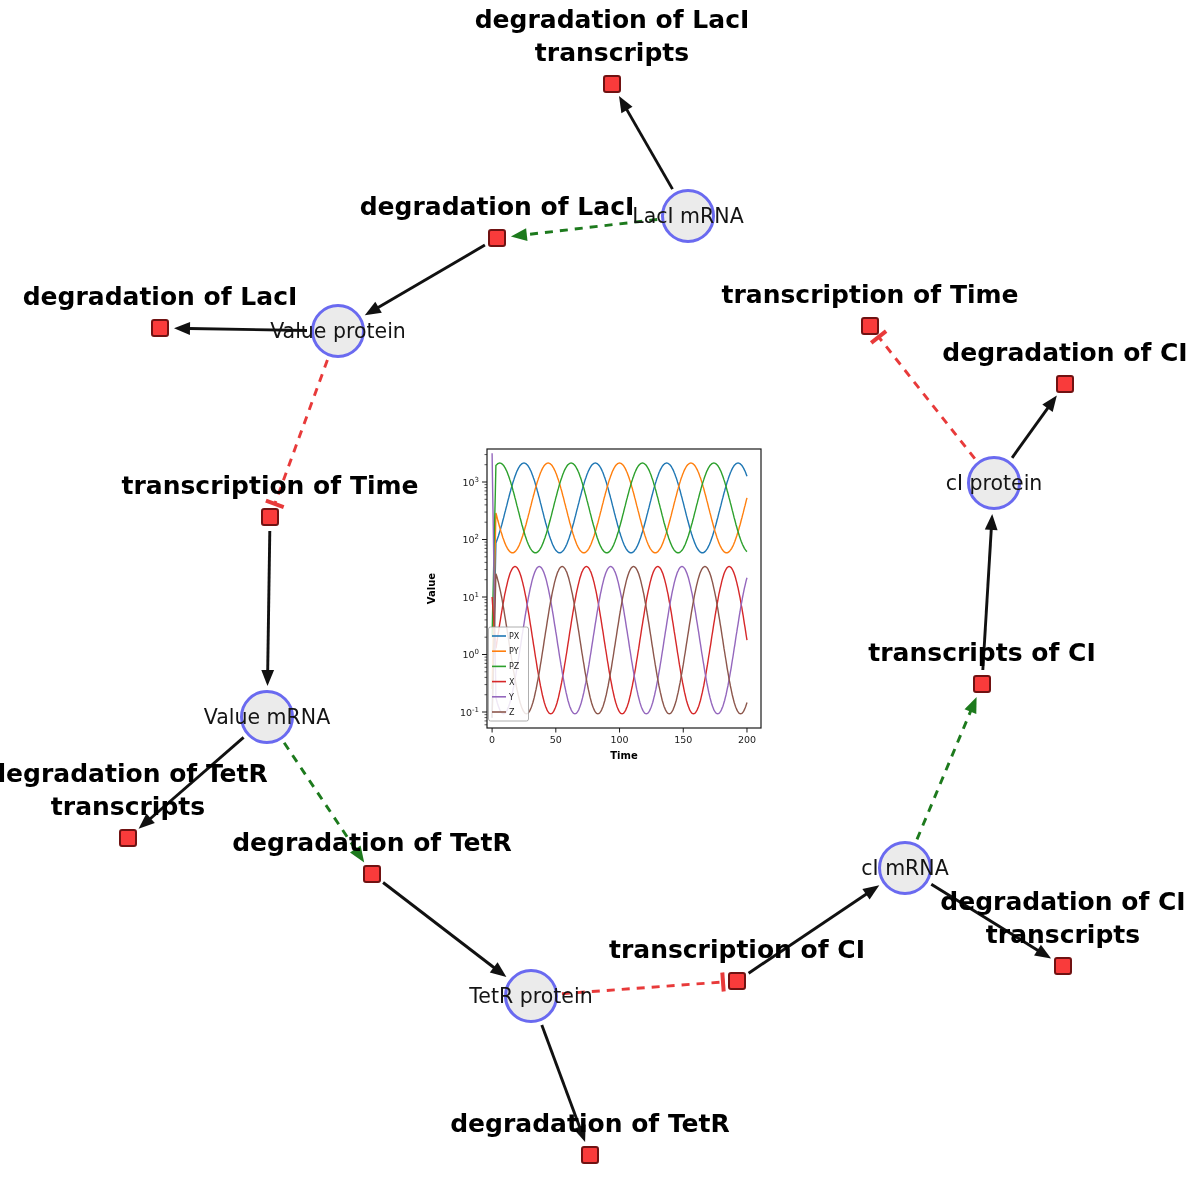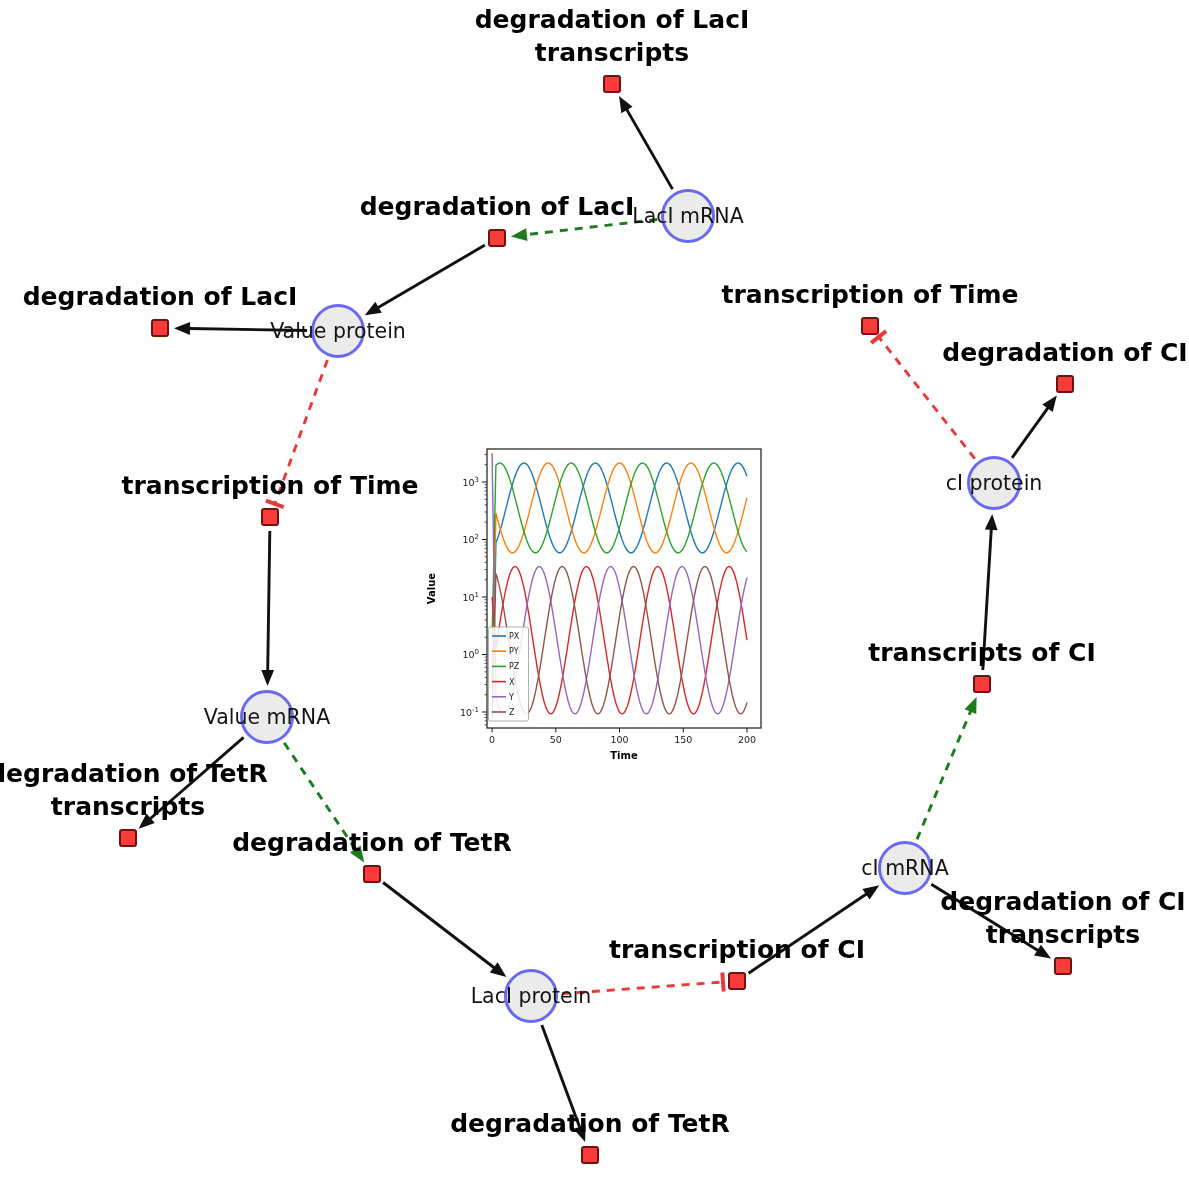--- a/index.html
+++ b/index.html
@@ -111,21 +111,21 @@
       <div class="snode" style="left: 338px; top: 331px;">
         <div class="scircle" style="background: rgb(235, 235, 235); border-color: rgb(106, 106, 240);"></div>
         <div class="slabel">Value protein</div>
       </div>
       <div class="snode" style="left: 267px; top: 717px;">
         <div class="scircle" style="background: rgb(235, 235, 235); border-color: rgb(106, 106, 240);"></div>
         <div class="slabel">Value mRNA</div>
       </div>
       <div class="snode" style="left: 531px; top: 996px;">
         <div class="scircle" style="background: rgb(235, 235, 235); border-color: rgb(106, 106, 240);"></div>
-        <div class="slabel">LacI protein</div>
+        <div class="slabel">TetR protein</div>
       </div>
       <div class="snode" style="left: 905px; top: 868px;">
         <div class="scircle" style="background: rgb(235, 235, 235); border-color: rgb(106, 106, 240);"></div>
         <div class="slabel">cI mRNA</div>
       </div>
       <div class="snode" style="left: 994px; top: 483px;">
         <div class="scircle" style="background: rgb(235, 235, 235); border-color: rgb(106, 106, 240);"></div>
         <div class="slabel">cI protein</div>
       </div>
       <div class="rnode" style="left: 612px; top: 84px;">

